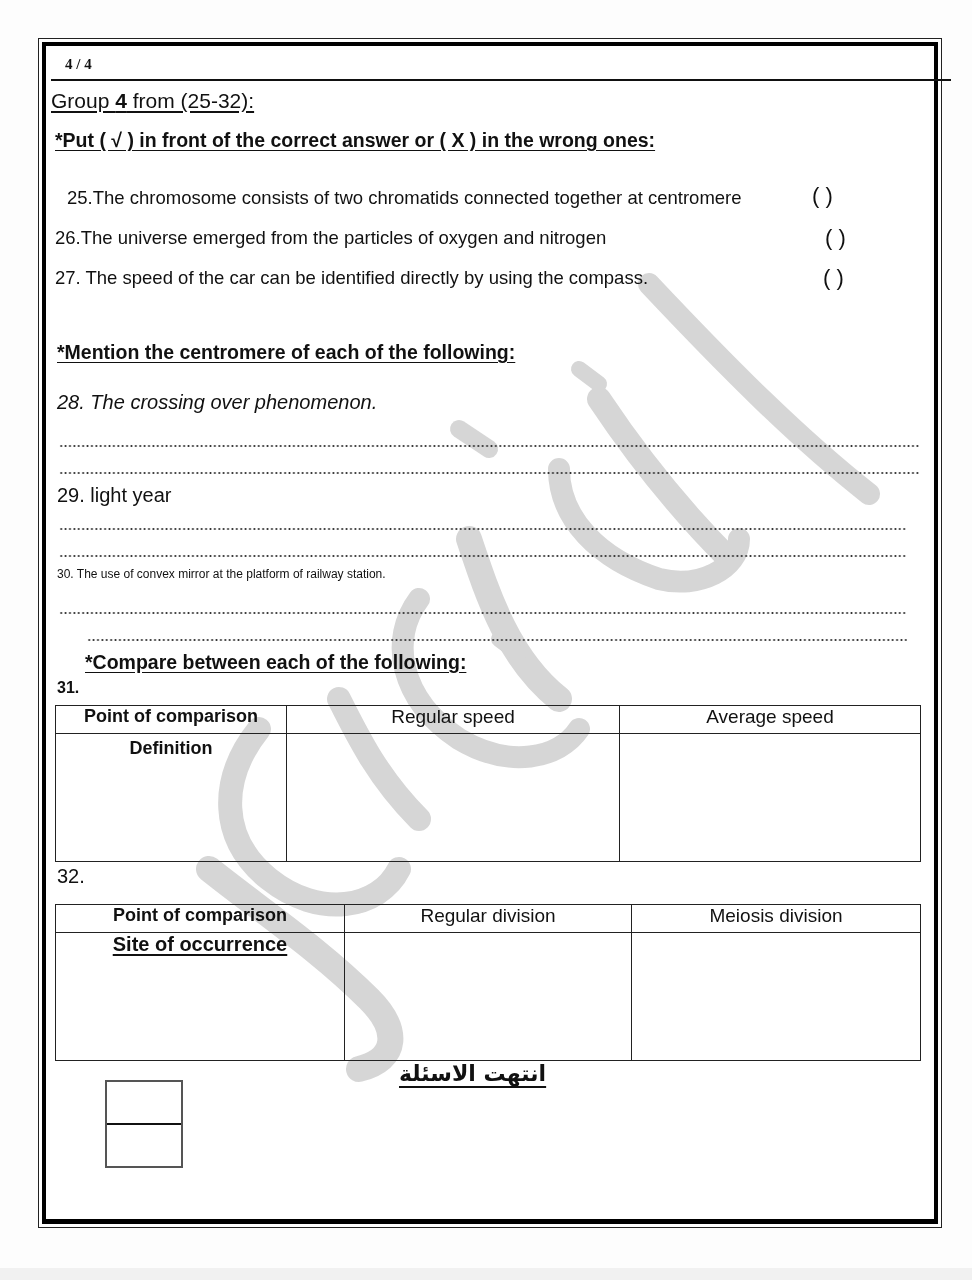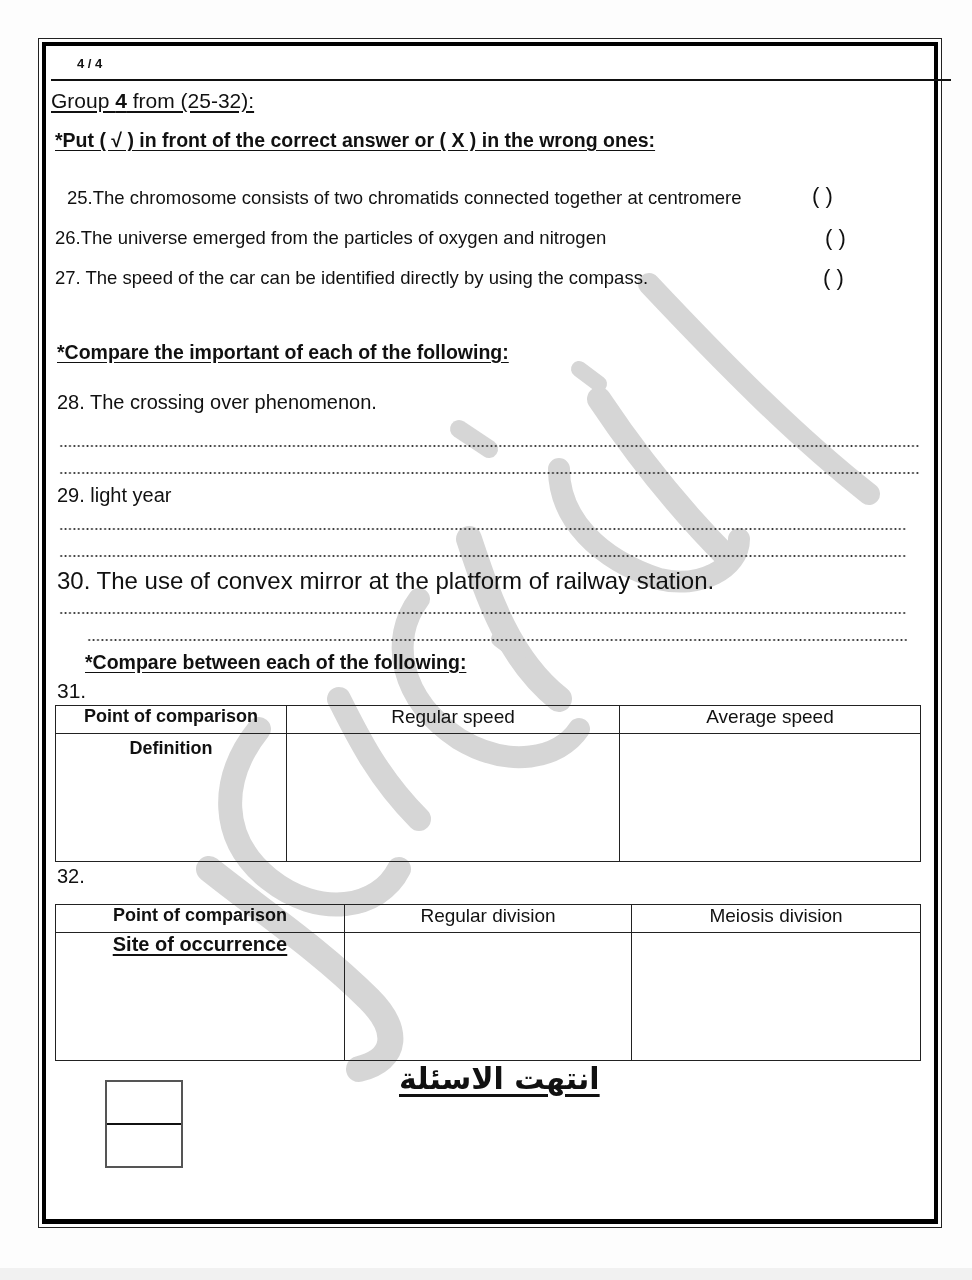--- a/index.html
+++ b/index.html
@@ -12,37 +12,37 @@
       position: absolute; left: 38px; top: 38px; width: 904px; height: 1190px;
       border: 1px solid #222; background: #fff; box-sizing: border-box;
     }
     .page-inner {
       position: absolute; left: 3px; top: 3px; right: 3px; bottom: 3px;
       border: 4px solid #000; border-bottom-width: 5px; box-sizing: border-box; background: #fff;
     }
     .content { position: absolute; left: 0; top: 0; width: 100%; height: 100%; }
     .abs { position: absolute; white-space: nowrap; }
     .header-arabic { right: 8px; top: 18px; font-size: 13.5px; direction: rtl; font-family: "DejaVu Sans", sans-serif; }
-    .header-page { left: 38px; top: 17px; font-size: 13px; font-weight: bold; }
+    .header-page { left: 26px; top: 17px; font-size: 15px; font-weight: bold; font-family: Liberation Serif, serif; }
     .header-rule { position: absolute; left: 12px; right: -10px; top: 40px; height: 2px; background: #111; }
     .group-title { left: 12px; top: 50px; font-size: 21px; text-decoration: underline; text-underline-offset: 3px; }
     .group-title b { font-weight: bold; }
     .section-title { font-size: 19.5px; font-weight: bold; text-decoration: underline; text-underline-offset: 3px; }
     .q-text { font-size: 18.5px; }
     .paren { font-size: 22px; }
     .dots {
       position: absolute; height: 2px;
       background-image: radial-gradient(circle, #333 0.9px, transparent 1.1px);
       background-size: 4.4px 2px; background-repeat: repeat-x;
     }
     table.cmp { position: absolute; border-collapse: collapse; font-size: 19px; padding-left: 32px; }
     table.cmp td { border: 1px solid #222; padding: 0; vertical-align: top; text-align: center; }
     .th-point { font-weight: bold; font-size: 18px; }
     .footer-arabic {
-      left: 360px; top: 1022px; font-size: 30px; font-weight: bold; direction: rtl;
+      left: 360px; top: 1022px; font-size: 22px; font-weight: bold; direction: rtl;
       font-family: "DejaVu Sans", sans-serif; text-decoration: underline; text-underline-offset: 5px; text-align: center;
     }
     .score-box { position: absolute; left: 66px; top: 1041px; width: 78px; height: 88px; border: 2px solid #555; box-sizing: border-box; }
     .score-box .split { position: absolute; left: 0; right: 0; top: 41px; height: 2px; background: #111; }
     .watermark { position: absolute; left: 0; top: 0; pointer-events: none; }
   </style>
 </head>
 <body>
 
 <div class="bottom-strip"></div>
@@ -76,37 +76,37 @@
 
     <div class="abs q-text" style="left:16px; top:148px;margin-left:12px;">25.The chromosome consists of two chromatids connected together at centromere</div>
     <div class="abs paren" style="left:773px; top:144px;">(        )</div>
 
     <div class="abs q-text" style="left:16px; top:188px;">26.The universe emerged from the particles of oxygen and nitrogen</div>
     <div class="abs paren" style="left:786px; top:186px;">(      )</div>
 
     <div class="abs q-text" style="left:16px; top:228px;">27. The speed of the car can be identified directly by using the compass.</div>
     <div class="abs paren" style="left:784px; top:226px;">(      )</div>
 
-    <div class="abs section-title" style="left:18px; top:302px;">*Compare the important of each of the following:</div>
+    <div class="abs section-title" style="left:18px; top:302px;">*Mention the centromere of each of the following:</div>
 
-    <div class="abs q-text" style="left:18px; top:352px; font-size:20px;">28. The crossing over phenomenon.</div>
+    <div class="abs q-text" style="left:18px; top:352px; font-size:20px;font-style:italic;">28. The crossing over phenomenon.</div>
     <div class="dots" style="left:20px; width:860px; top:406px;"></div>
     <div class="dots" style="left:20px; width:860px; top:433px;"></div>
 
     <div class="abs q-text" style="left:18px; top:445px; font-size:20px;">29. light year</div>
     <div class="dots" style="left:20px; width:848px; top:489px;"></div>
     <div class="dots" style="left:20px; width:848px; top:516px;"></div>
 
-    <div class="abs q-text" style="left:18px; top:528px; font-size:24px;"> 30. The use of convex mirror at the platform of railway station.</div>
+    <div class="abs q-text" style="left:18px; top:528px; font-size:12px;"> 30. The use of convex mirror at the platform of railway station.</div>
     <div class="dots" style="left:20px; width:848px; top:573px;"></div>
     <div class="dots" style="left:48px; width:820px; top:600px;"></div>
 
     <div class="abs section-title" style="left:46px; top:612px; font-weight:bold;text-decoration:underline;">*Compare between each of the following:</div>
 
-    <div class="abs q-text" style="left:18px; top:640px; font-size:21px;">31.</div>
+    <div class="abs q-text" style="left:18px; top:640px; font-size:16px;font-weight:bold;">31.</div>
     <table class="cmp" style="left:16px; top:666px; width:866px;">
       <tbody>
           <tr style="height:28px;">
         <td class="th-point" style="width:230px;">Point of comparison</td>
         <td style="width:332px;">Regular speed</td>
         <td>Average speed</td>
       </tr>
       <tr style="height:128px;">
         <td class="th-point" style="padding-top:4px;">Definition</td>
         <td></td>

